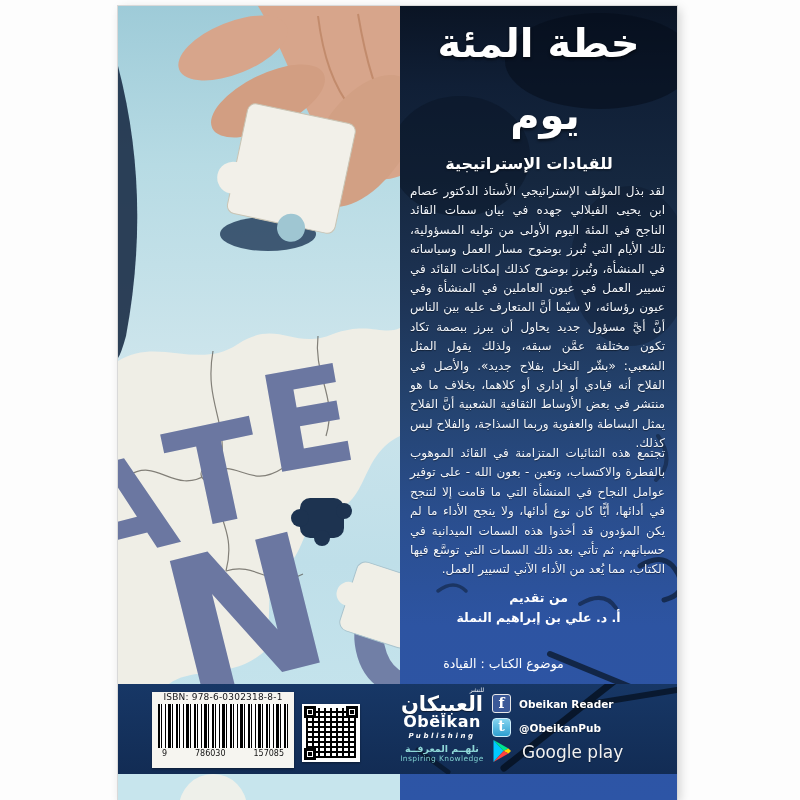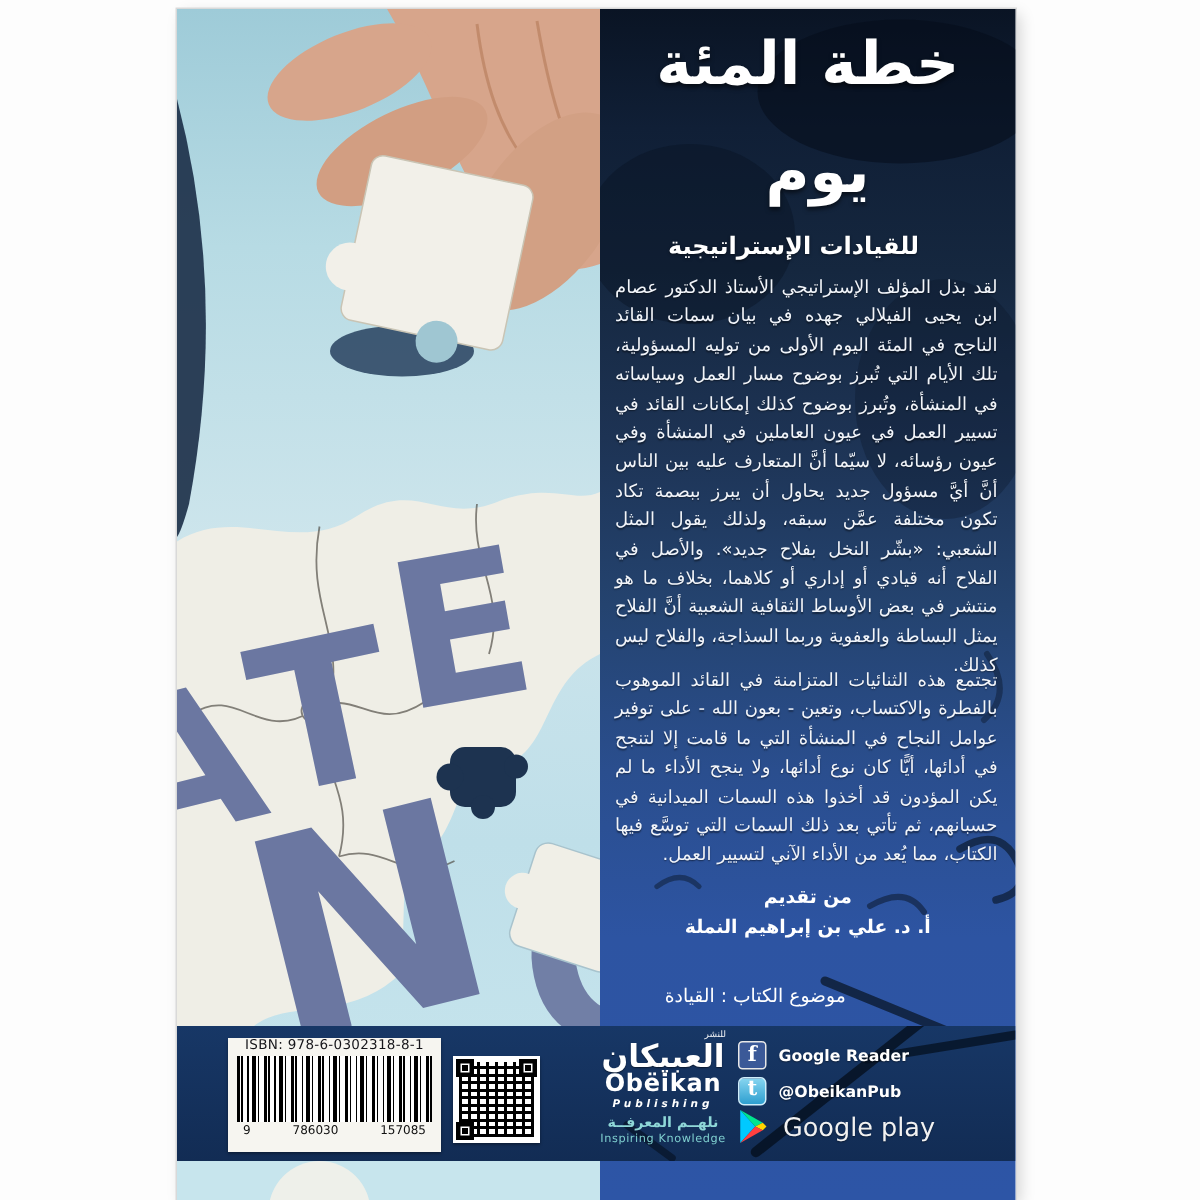--- a/index.html
+++ b/index.html
@@ -6,21 +6,21 @@
   .page{position:relative;width:800px;height:800px;background:#fdfdfd;overflow:hidden;
         font-family:"DejaVu Sans",sans-serif;}
   .book{position:absolute;left:118px;top:6px;width:559px;height:794px;overflow:hidden;
         box-shadow:0 0 0 1px #d9d9d9,3px 3px 10px rgba(0,0,0,.18);}
   
   .photo{position:absolute;left:0;top:0;width:282px;height:794px;}
   .photo svg{display:block;width:282px;height:794px;}
   
   .rightcol{position:absolute;left:282px;top:0;width:277px;height:794px;overflow:hidden;
     background:linear-gradient(180deg,#0a1424 0%,#101f36 10%,#15273f 22%,#1d3354 36%,
-               #24436f 50%,#2a4e8e 64%,#2d54a2 78%,#2d55a6 100%);padding-left:44px;}
+               #24436f 50%,#2a4e8e 64%,#2d54a2 78%,#2d55a6 100%);}
   .rightcol .deco{position:absolute;left:0;top:0;}
   .rc-text{position:absolute;color:#fff;direction:rtl;}
   .title1{top:14px;left:0;width:277px;text-align:center;font-size:40px;font-weight:bold;
           text-shadow:0 2px 3px rgba(0,0,0,.55);}
   .title2{top:86px;left:0;width:290px;text-align:center;font-size:40px;font-weight:bold;
           text-shadow:0 2px 3px rgba(0,0,0,.55);}
   .subtitle{top:148px;left:0;width:258px;text-align:center;font-size:16px;font-weight:bold;
           text-shadow:0 1px 2px rgba(0,0,0,.5);}
   .para{left:10px;width:255px;font-size:12px;line-height:19.4px;text-align:justify;
         color:#f2f5fa;text-shadow:0 1px 1px rgba(0,0,0,.45);}
@@ -200,21 +200,21 @@
         <div class="ar">العبيكان</div>
         <div class="en">Obëikan</div>
         <div class="pub">Publishing</div>
         <div class="tag-ar">نلهــم المعرفــة</div>
         <div class="tag-en">Inspiring Knowledge</div>
       </div>
 
       <div class="social">
         <div class="soc-row">
           <div class="fb-icon">f</div>
-          <div class="soc-label">Google Reader</div>
+          <div class="soc-label">Obeikan Reader</div>
         </div>
         <div class="soc-row">
           <div class="tw-icon">t</div>
           <div class="soc-label">@ObeikanPub</div>
         </div>
         <div class="soc-row">
           <svg width="22" height="24" viewBox="0 0 38 48">
             <polygon points="0,0 20,22 0,44" fill="#00c9ff"></polygon>
             <polygon points="0,0 30,17 20,22" fill="#00e58f"></polygon>
             <polygon points="20,22 30,17 35,22 30,27" fill="#ffd400"></polygon>

